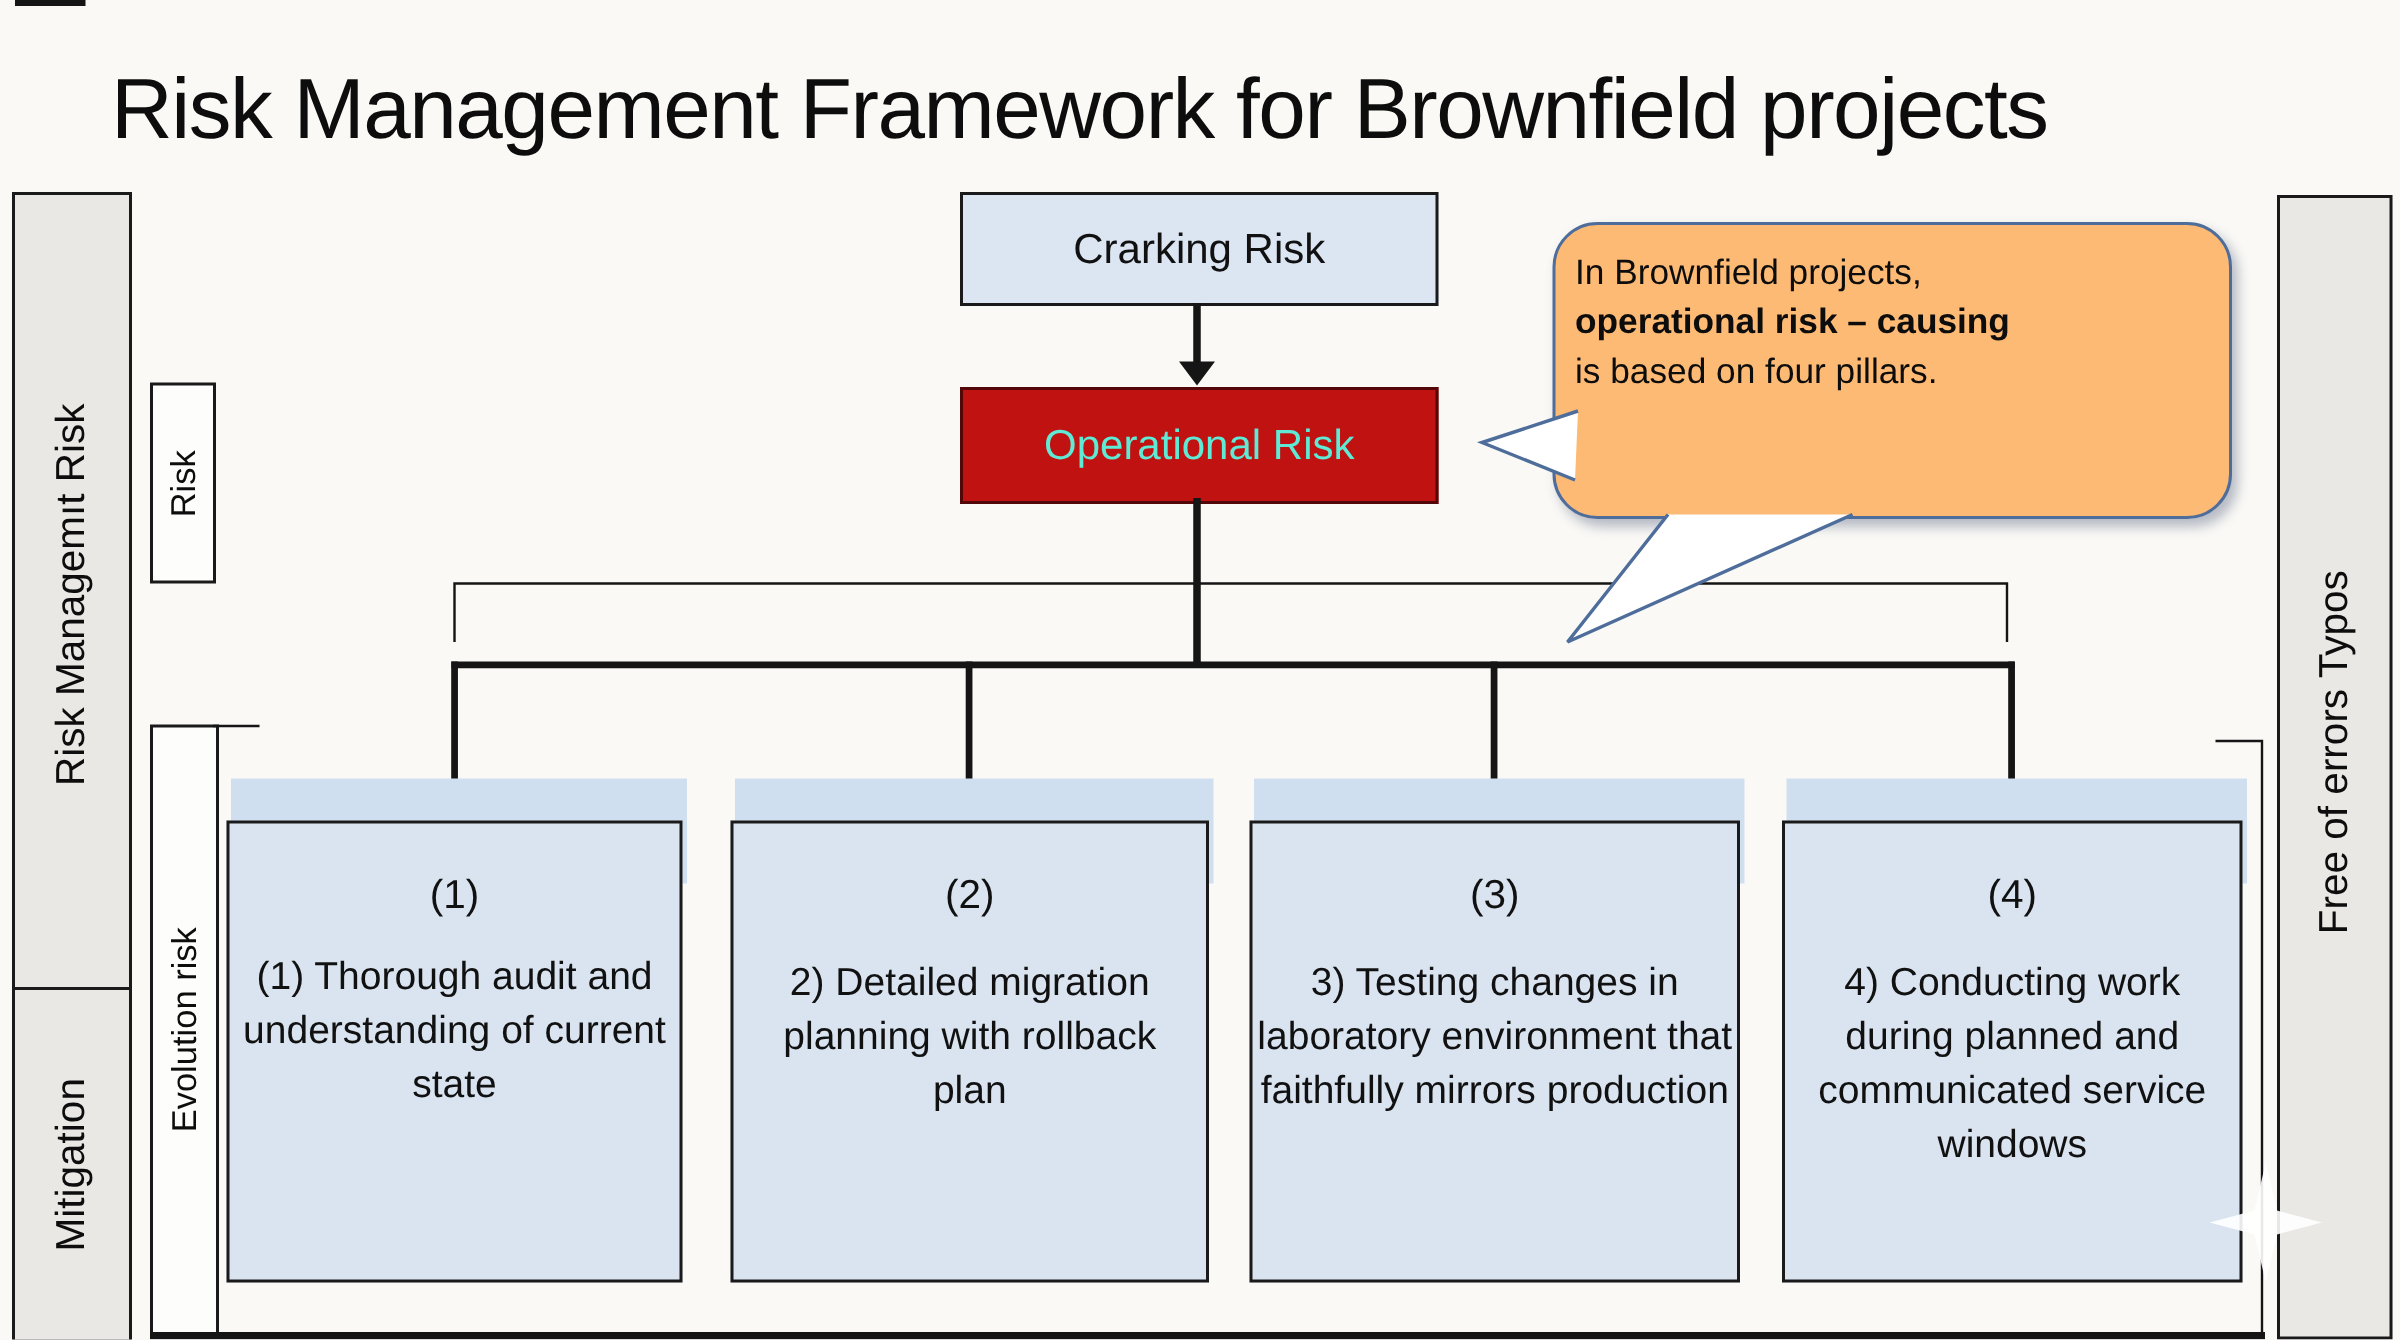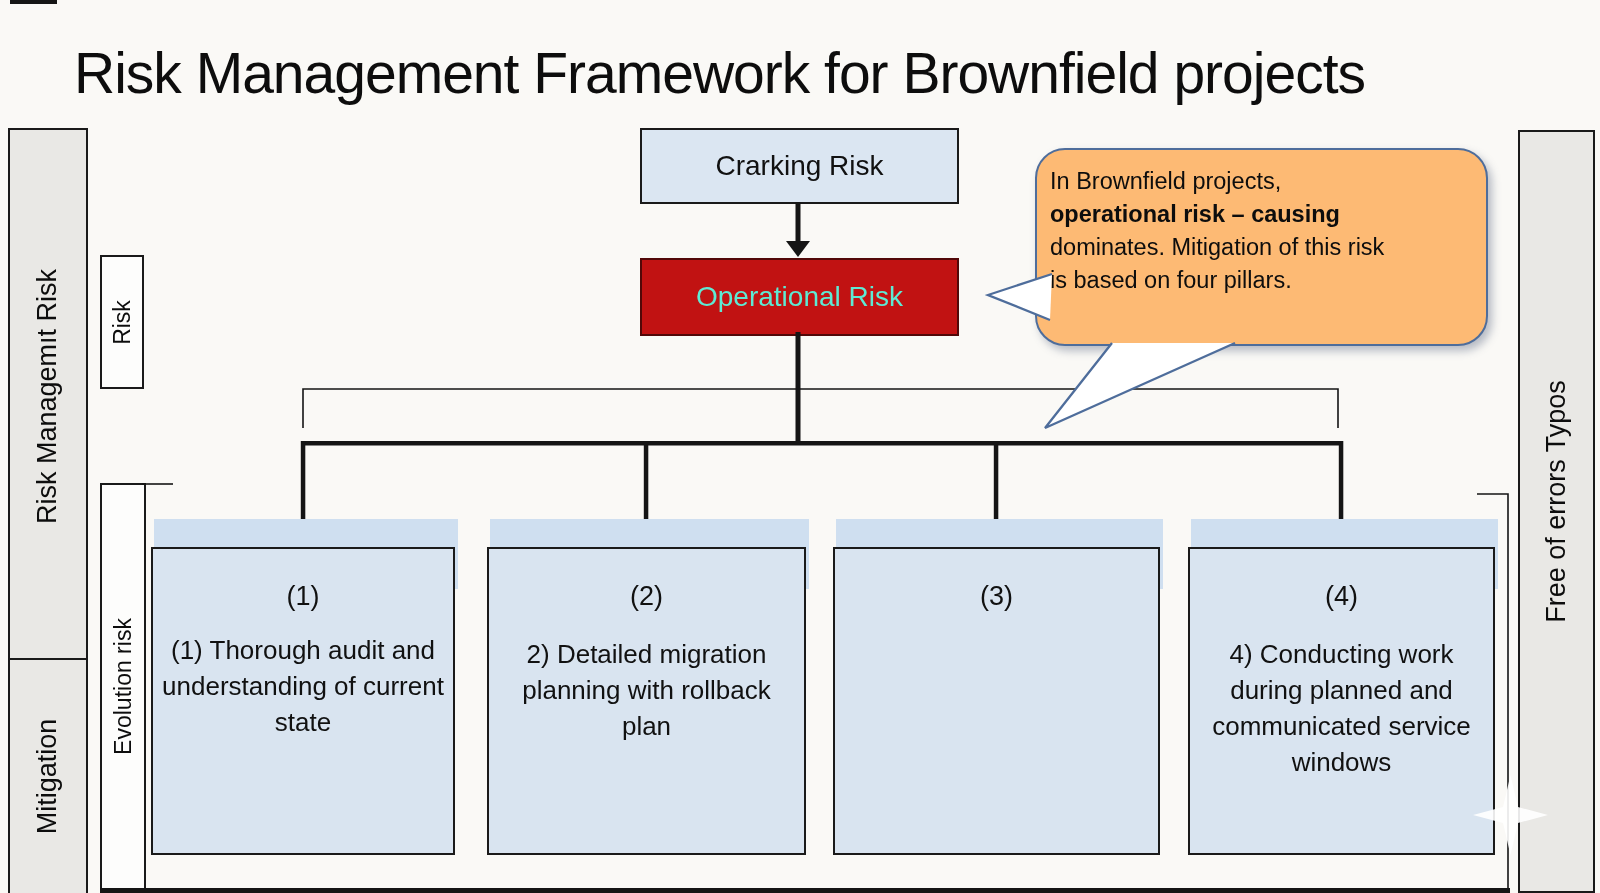--- a/index.html
+++ b/index.html
@@ -114,31 +114,31 @@
   <div class="body">(1) Thorough audit and understanding of current state</div>
 </div>
 <div class="abs pillar-shadow" id="p2s"></div>
 <div class="abs pillar" id="p2">
   <div class="num">(2)</div>
   <div class="body">2) Detailed migration planning with rollback plan</div>
 </div>
 <div class="abs pillar-shadow" id="p3s"></div>
 <div class="abs pillar" id="p3">
   <div class="num">(3)</div>
+  <div class="body">3) Testing changes in laboratory environment that faithfully mirrors production</div>
 </div>
 <div class="abs pillar-shadow" id="p4s"></div>
 <div class="abs pillar" id="p4">
   <div class="num">(4)</div>
   <div class="body">4) Conducting work during planned and communicated service windows</div>
 </div>
 
 <div class="abs" id="bubble">
   <div class="cline">In Brownfield projects,</div>
   <div class="cline b">operational risk – causing</div>
-  <div class="cline">dominates. Mitigation of this risk</div>
   <div class="cline">is based on four pillars.</div>
 </div>
 <svg class="abs" id="tails" width="1600" height="893" viewBox="0 0 1600 893">
   <g filter="none">
     <path d="M1052,274 L988,295 L1050,320 Z" fill="#ffffff"></path>
     <path d="M1052,274 L988,295 L1050,320" fill="none" stroke="#4e6d9b" stroke-width="2.3"></path>
     <path d="M1112,343 L1045,428 L1235,343 Z" fill="#ffffff"></path>
     <path d="M1112,343 L1045,428 L1235,343" fill="none" stroke="#4e6d9b" stroke-width="2.3"></path>
   </g>
 </svg>

